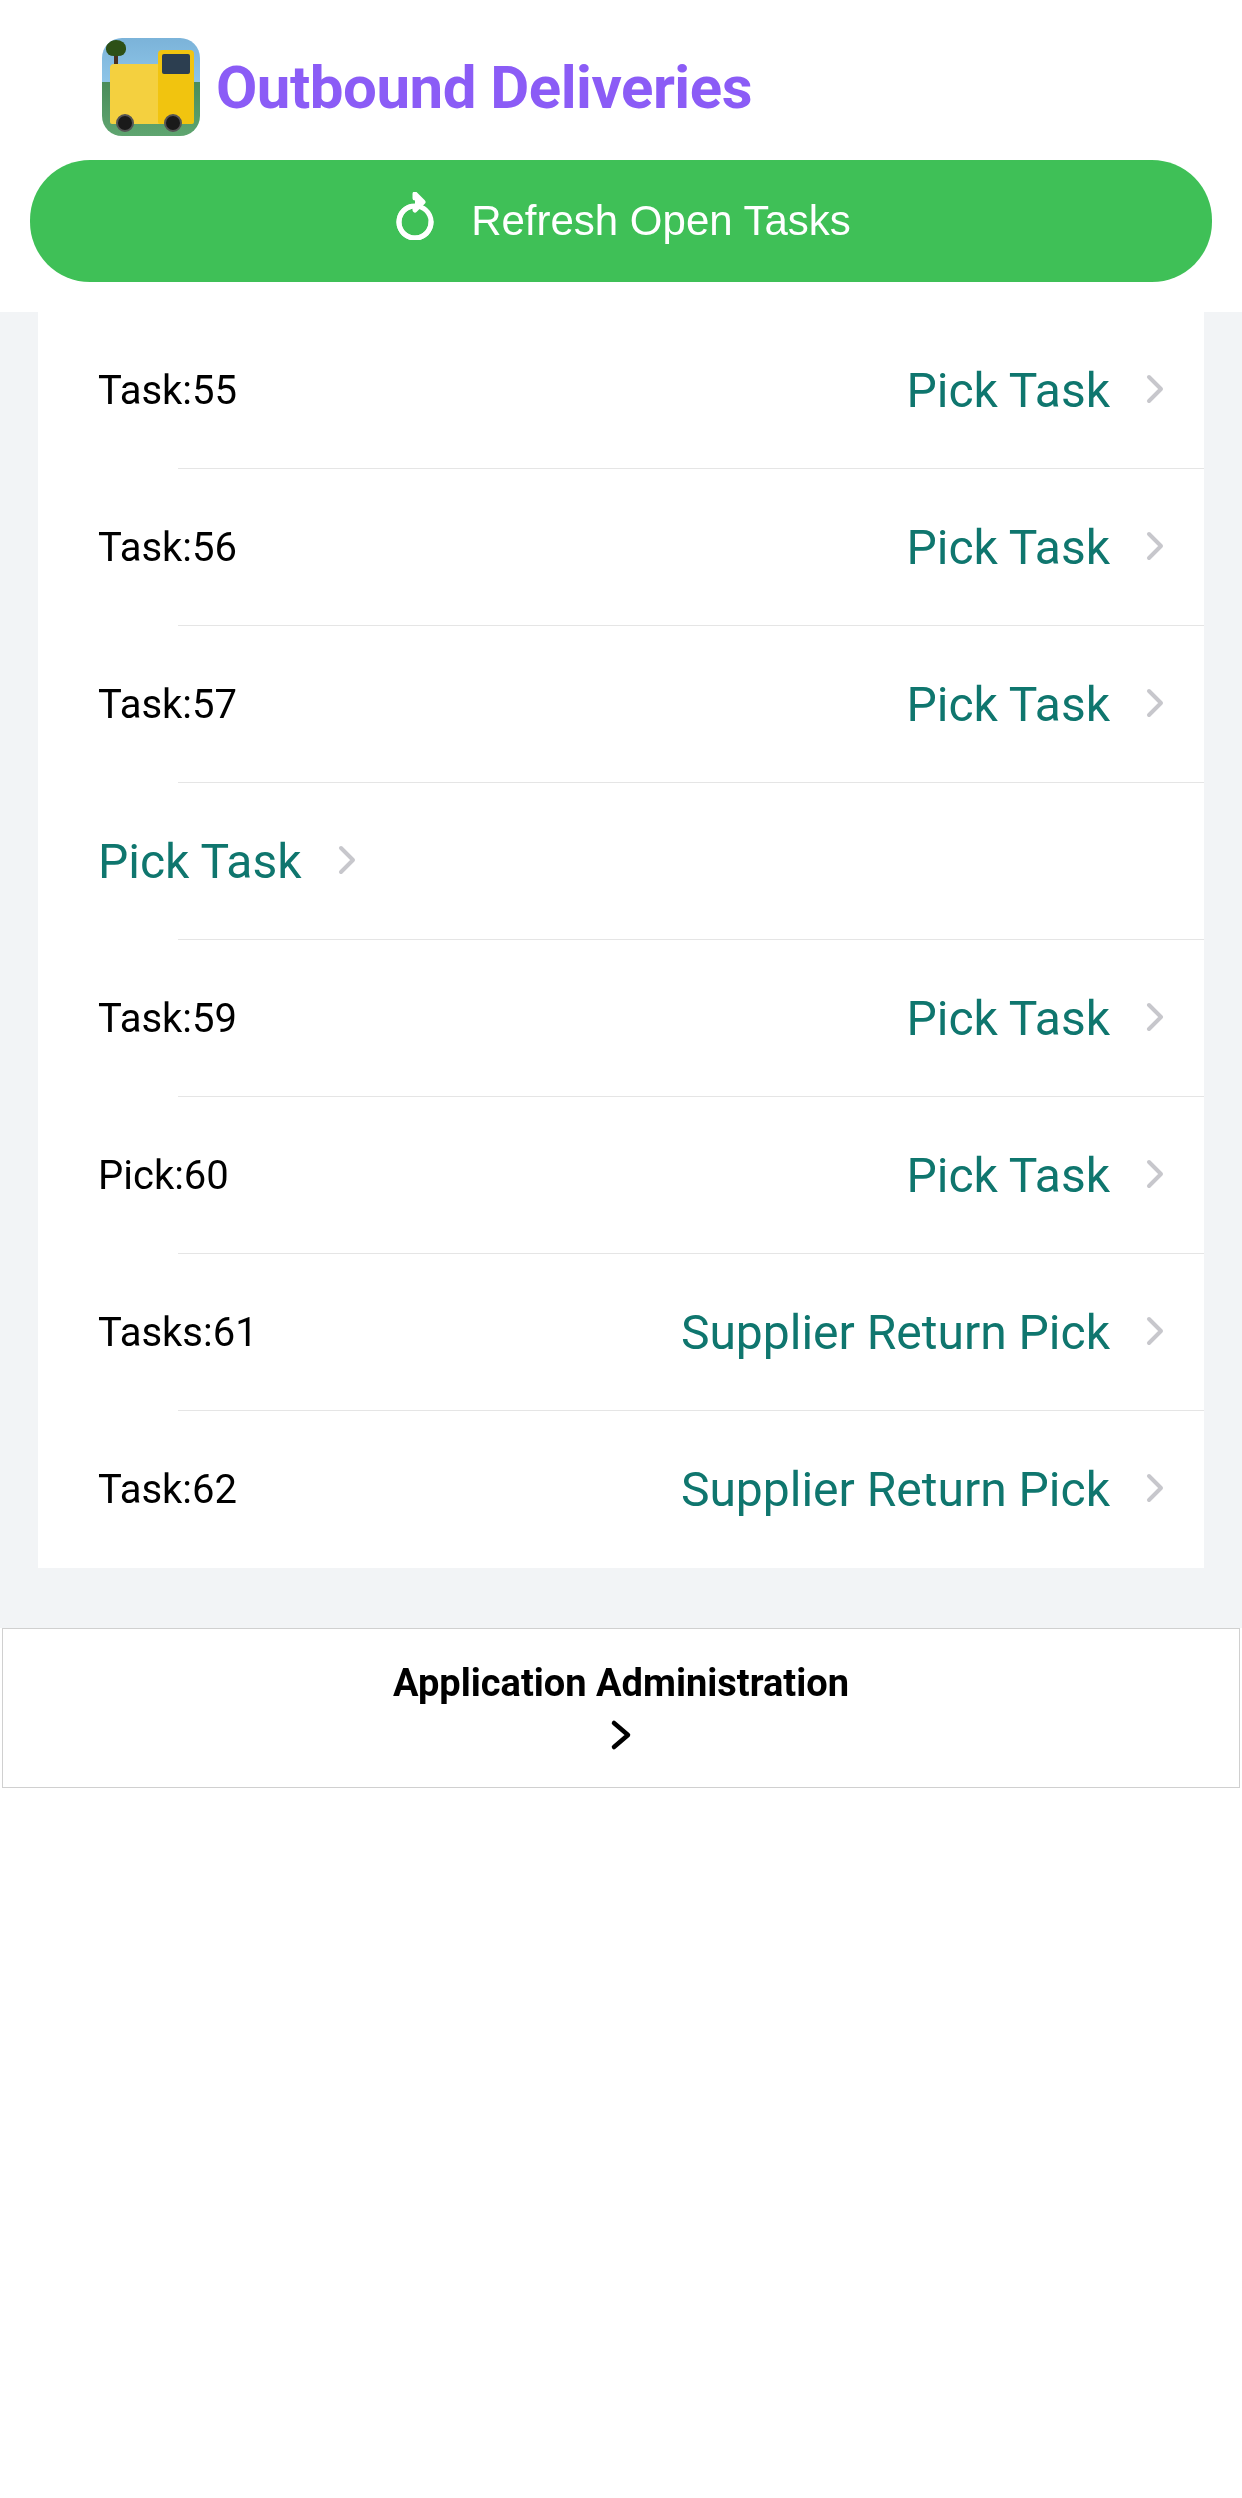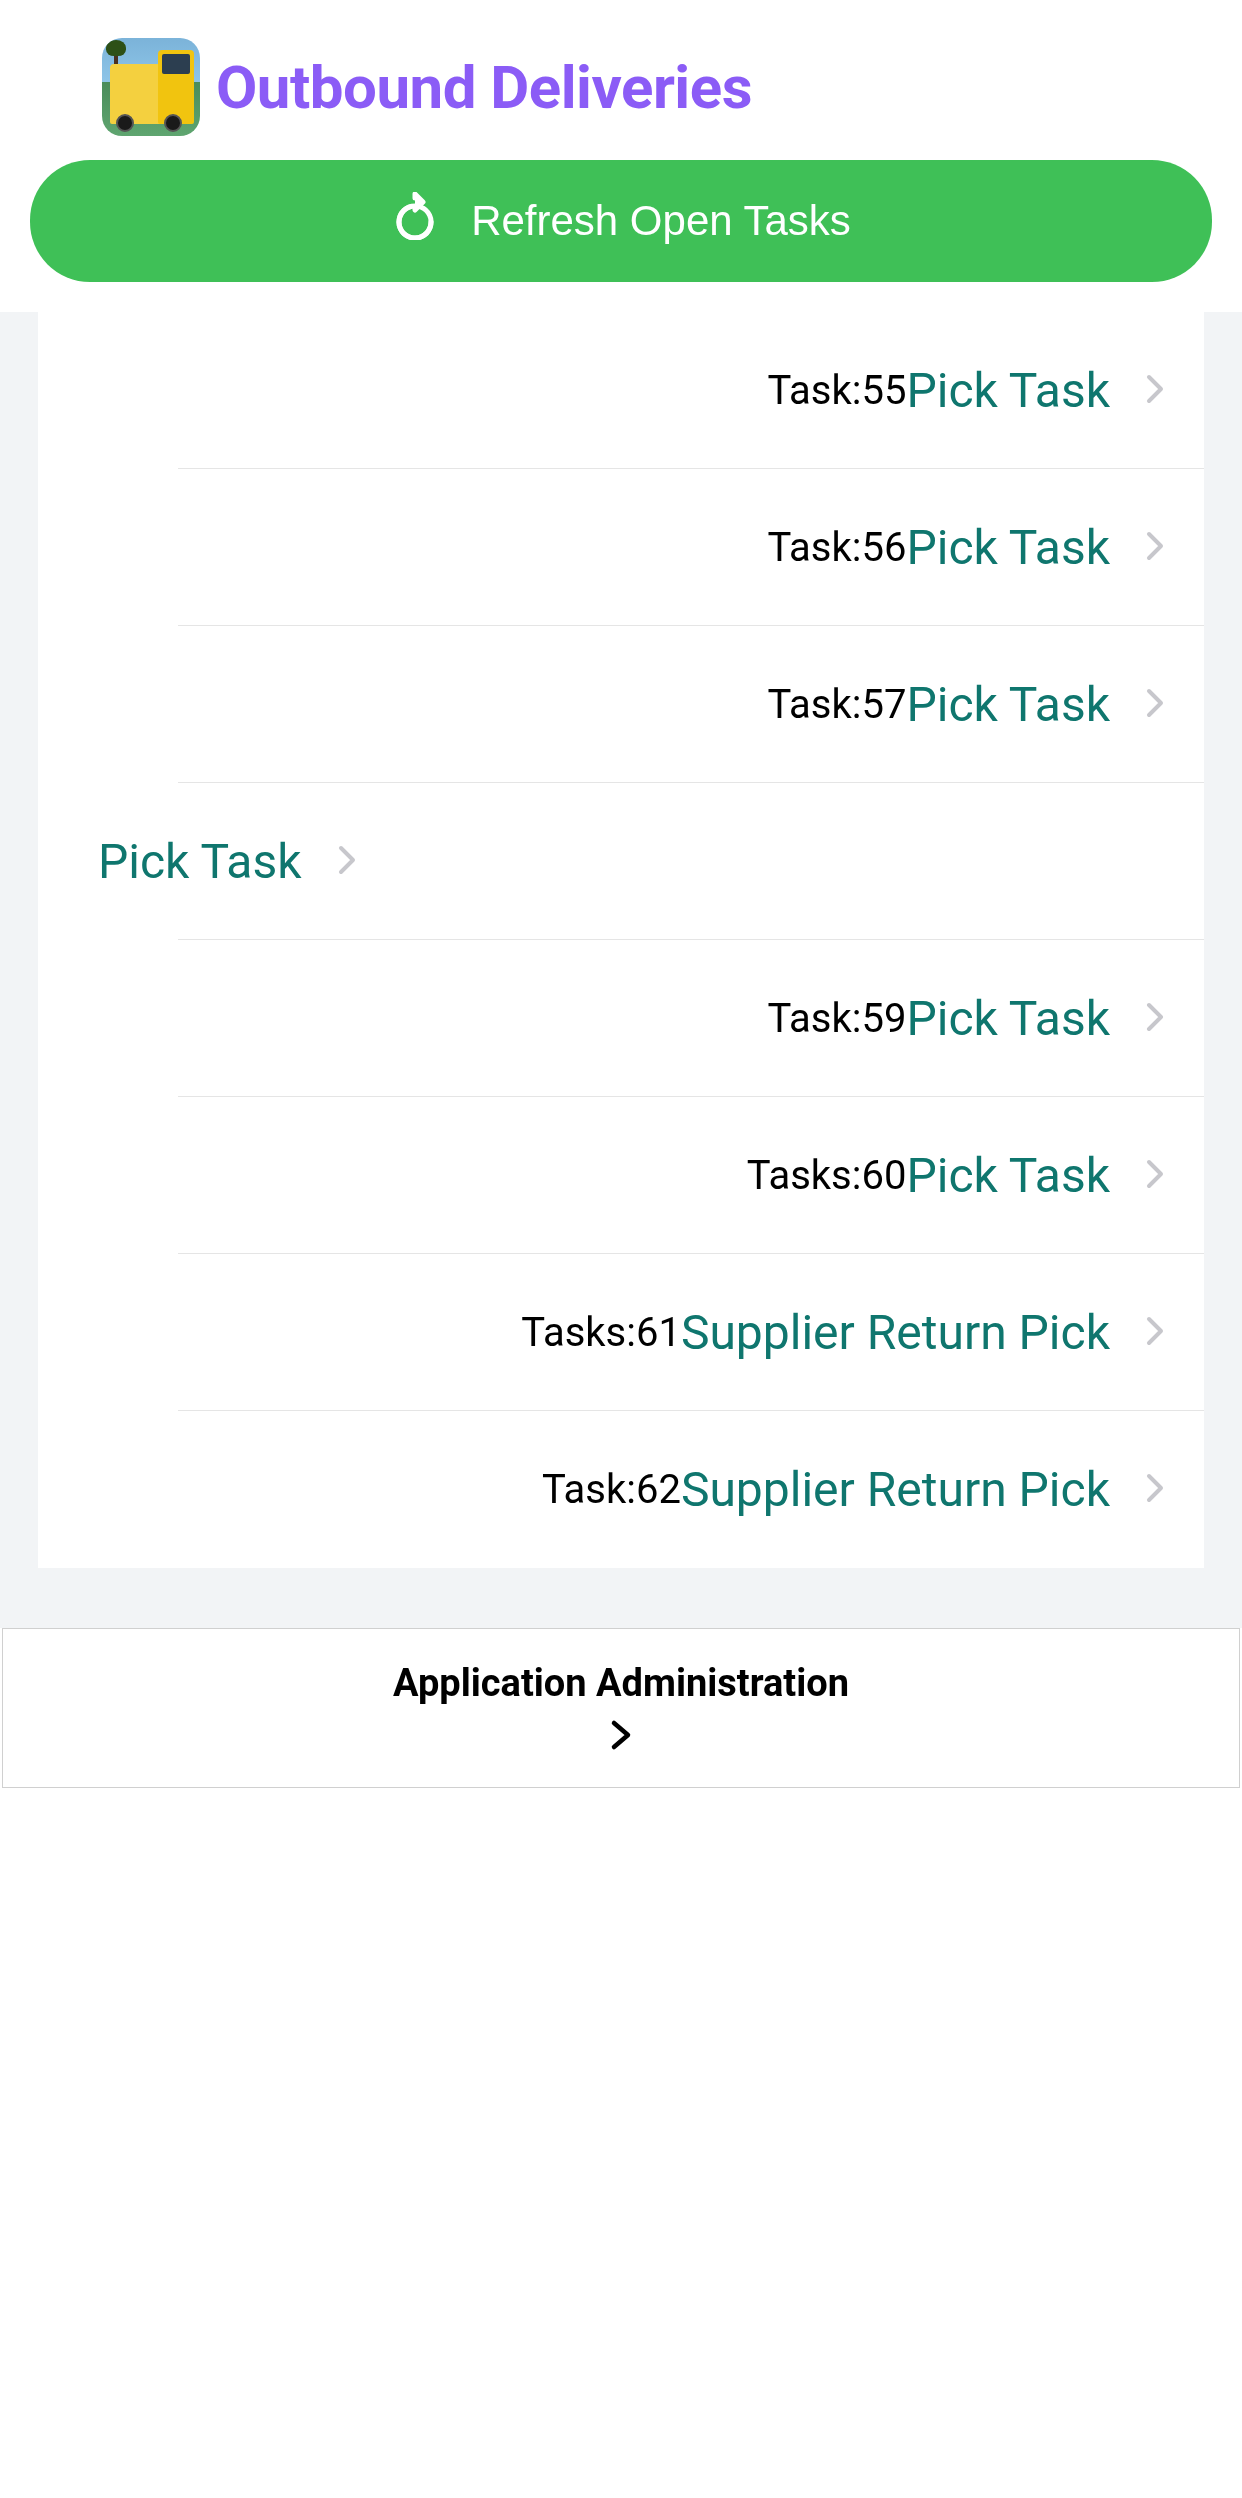--- a/index.html
+++ b/index.html
@@ -121,21 +121,20 @@
       cursor: pointer;
     }
     .refresh-icon {
       width: 48px;
       height: 48px;
     }
     .content-area {
       background: #f2f4f6;
       padding: 0 38px;
       min-height: 1090px;
-      text-align: right;
     }
     .task-list {
       background: #ffffff;
     }
     .task-row {
       display: flex;
       align-items: center;
       padding: 50px 40px 50px 60px;
       cursor: pointer;
       position: relative;
@@ -272,21 +271,21 @@
     <div class="task-row">
       <span class="task-label">Task:59</span>
       <span class="task-type">Pick Task</span>
       <span>
         <svg class="chevron" viewBox="0 0 18 30">
             <path class="chevron-path" d="M 3 3 L 15 15 L 3 27"></path>
           </svg>
       </span>
     </div>
     <div class="task-row">
-      <span class="task-label">Tasks:60</span>
+      <span class="task-label">Pick:60</span>
       <span class="task-type">Pick Task</span>
       <span>
         <svg class="chevron" viewBox="0 0 18 30">
             <path class="chevron-path" d="M 3 3 L 15 15 L 3 27"></path>
           </svg>
       </span>
     </div>
     <div class="task-row">
       <span class="task-label">Tasks:61</span>
       <span class="task-type">Supplier Return Pick</span>

